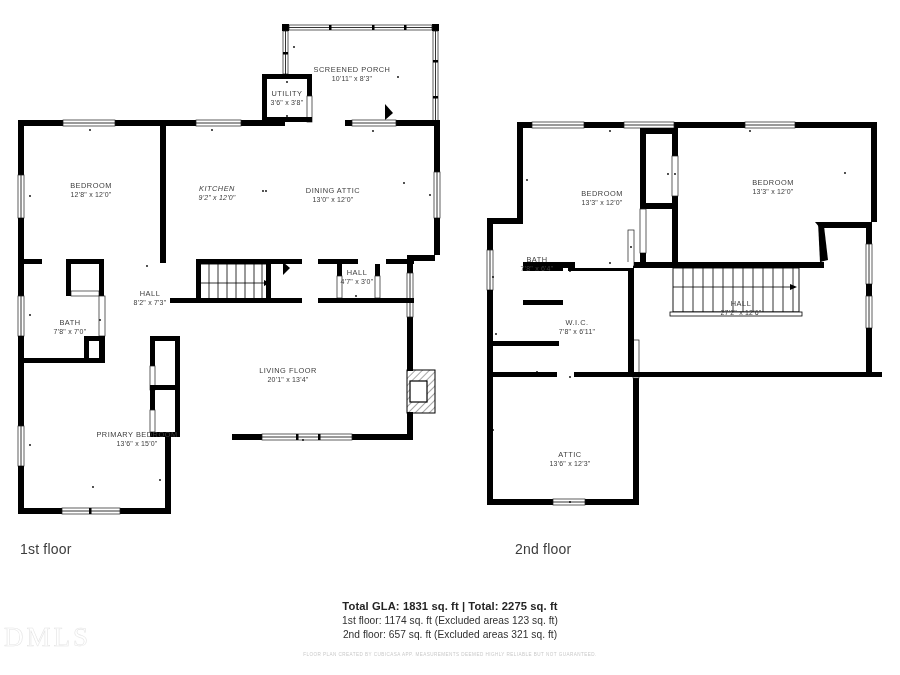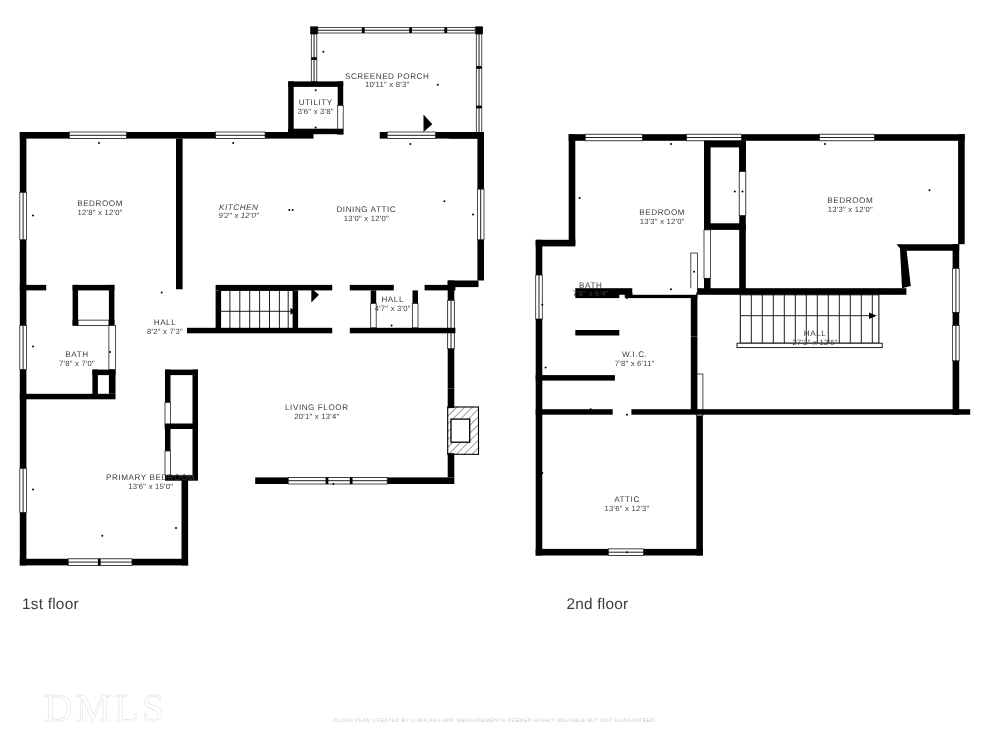--- a/index.html
+++ b/index.html
@@ -87,28 +87,27 @@
     top: 652px;
     text-align: center;
     font-size: 4.6px;
     color: #c9c9c9;
     letter-spacing: 0.45px;
   }
   #watermark {
     position: absolute;
     left: 4px;
     top: 622px;
-    font-size: 36px;
+    font-size: 27px;
     letter-spacing: 3px;
     color: #ffffff;
     -webkit-text-stroke: 0.6px #e4e4e4;
     font-family: "Liberation Serif", serif;
     opacity: 0.95;
     pointer-events: none;
-    margin-left: 36px;
   }
 </style>
 </head>
 <body>
 
 <div id="plan-root">
 
   <svg class="floor-svg" viewBox="0 0 900 675">
     <g>
 
@@ -442,17 +441,22 @@
     <span class="rdim">27'2" x 12'6"</span>
   </div>
   <div class="room-label" style="left:570px; top:443px;margin-top:16px;">
     <span class="rname">ATTIC</span>
     <span class="rdim">13'6" x 12'3"</span>
   </div>
 
   <div class="floor-caption" style="left:20px; top:541px;">1st floor</div>
   <div class="floor-caption" style="left:487px; top:541px;margin-left:28px;">2nd floor</div>
 
+  <div id="summary">
+    <div class="line-total">Total GLA: 1831 sq. ft | Total: 2275 sq. ft</div>
+    <div class="line-sub">1st floor: 1174 sq. ft (Excluded areas 123 sq. ft)</div>
+    <div class="line-sub">2nd floor: 657 sq. ft (Excluded areas 321 sq. ft)</div>
+  </div>
 
   <div id="disclaimer">FLOOR PLAN CREATED BY CUBICASA APP. MEASUREMENTS DEEMED HIGHLY RELIABLE BUT NOT GUARANTEED.</div>
 
   <div id="watermark">DMLS</div>
 </div>
 
 </body></html>

